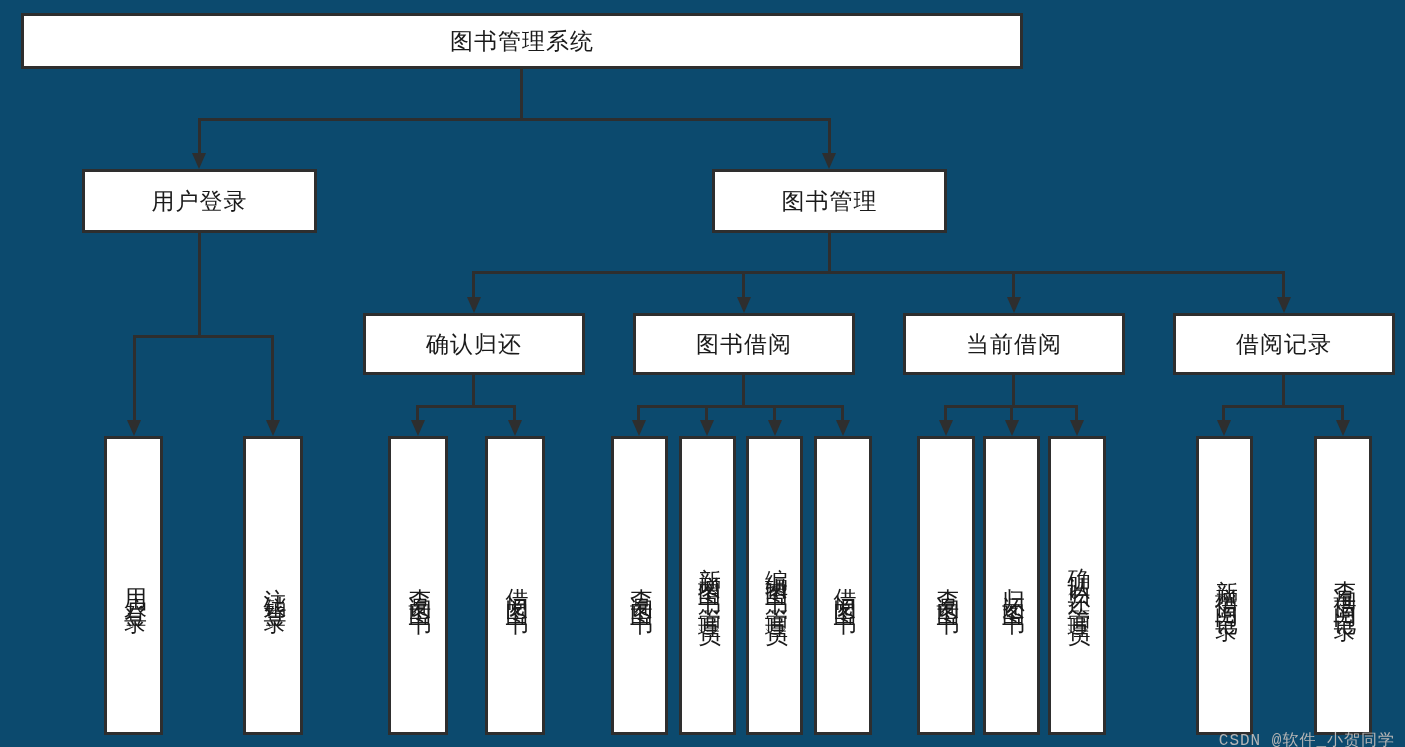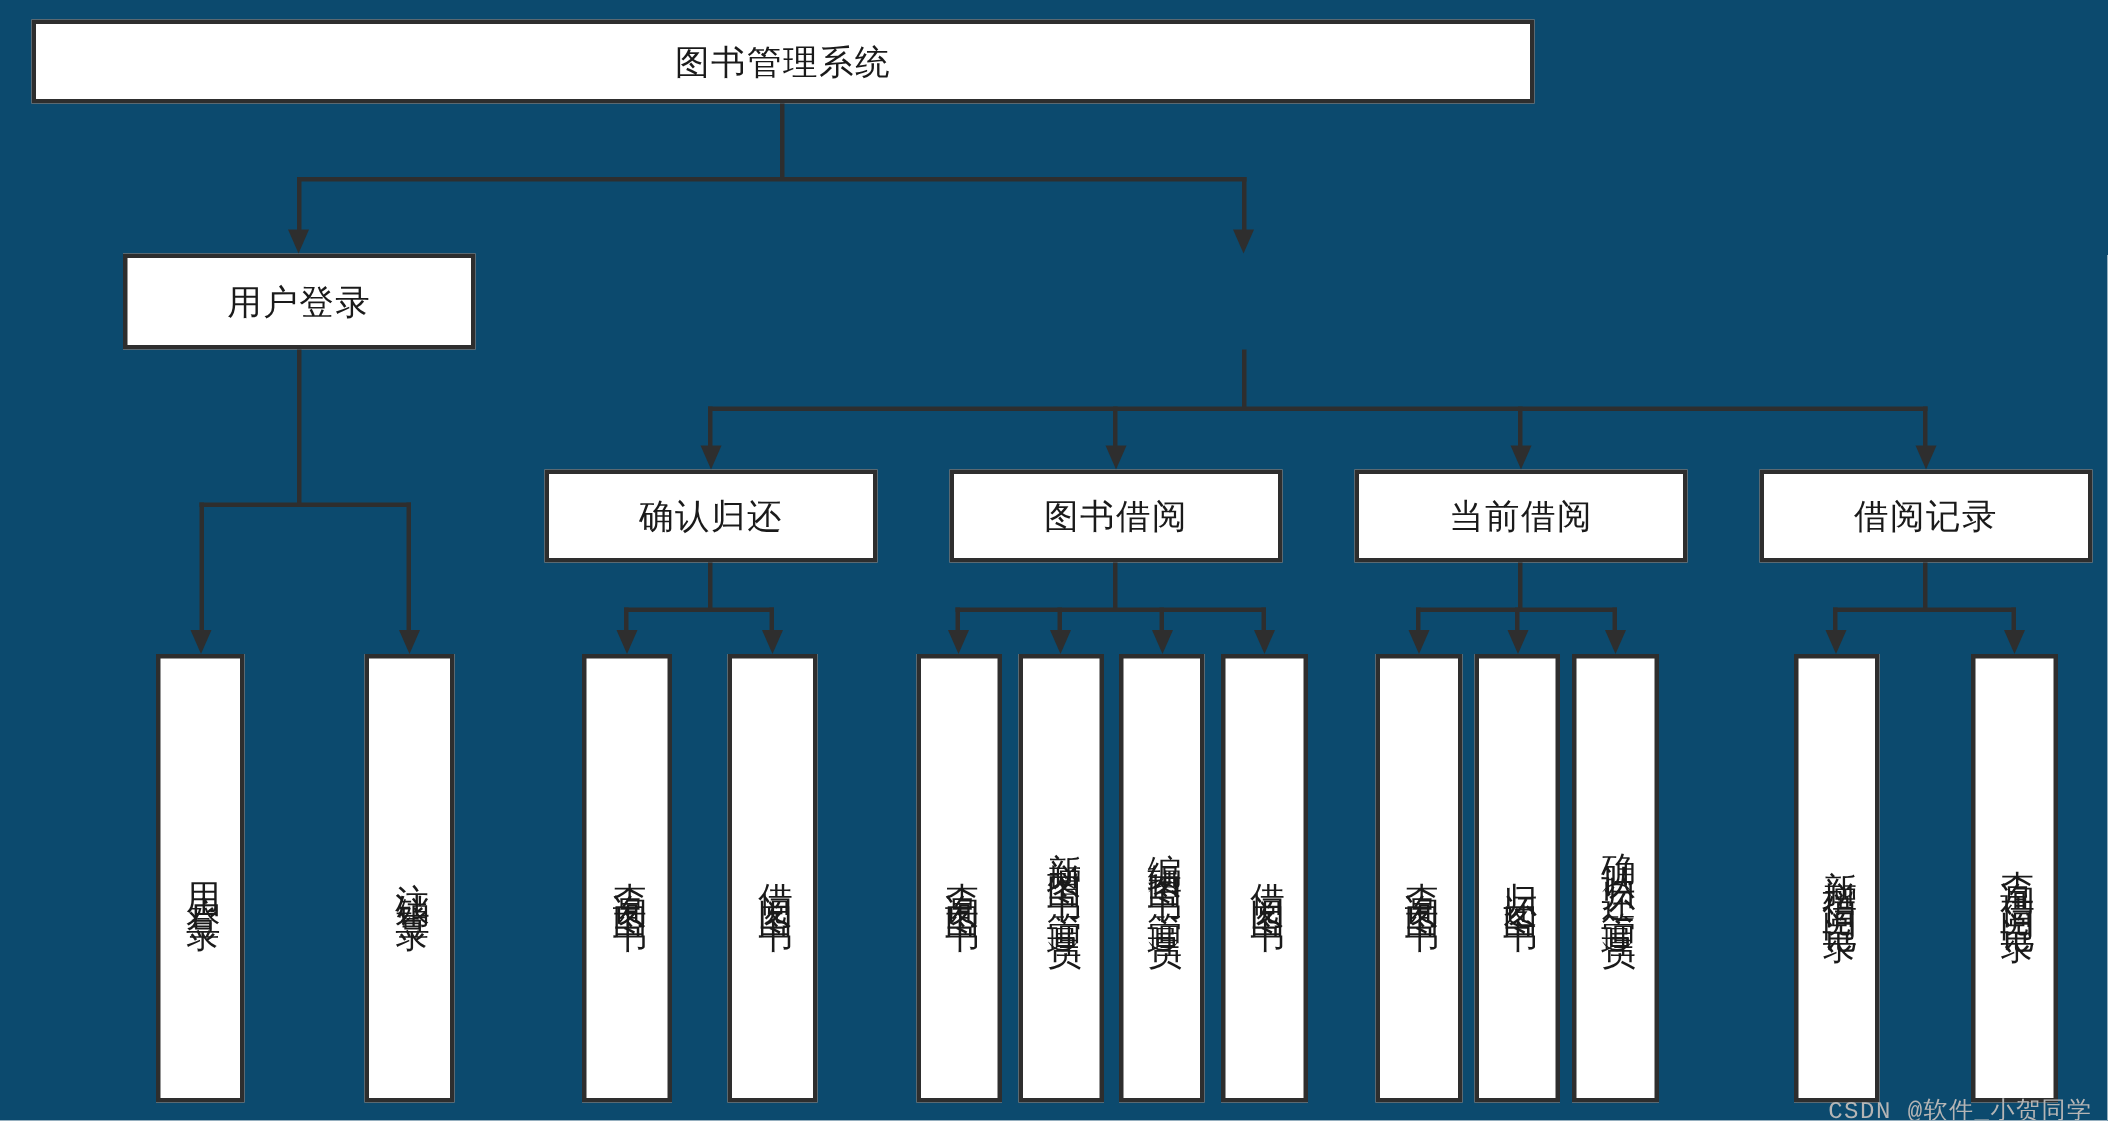--- a/index.html
+++ b/index.html
@@ -31,20 +31,23 @@
 <body>
 
 <div class="canvas">
 
   <div class="node" style="left:21px;top:13px;width:1002px;height:56px">
     <span class="hlabel">图书管理系统</span>
   </div>
 
   <div class="node" style="left:82px;top:169px;width:235px;height:64px">
     <span class="hlabel">用户登录</span>
+  </div>
+  <div class="node" style="left:712px;top:169px;width:235px;height:64px">
+    <span class="hlabel">图书管理</span>
   </div>
 
   <div class="node" style="left:363px;top:313px;width:222px;height:62px">
     <span class="hlabel">确认归还</span>
   </div>
   <div class="node" style="left:903px;top:313px;width:222px;height:62px">
     <span class="hlabel">当前借阅</span>
   </div>
   <div class="node" style="left:633px;top:313px;width:222px;height:62px">
     <span class="hlabel">图书借阅</span>

